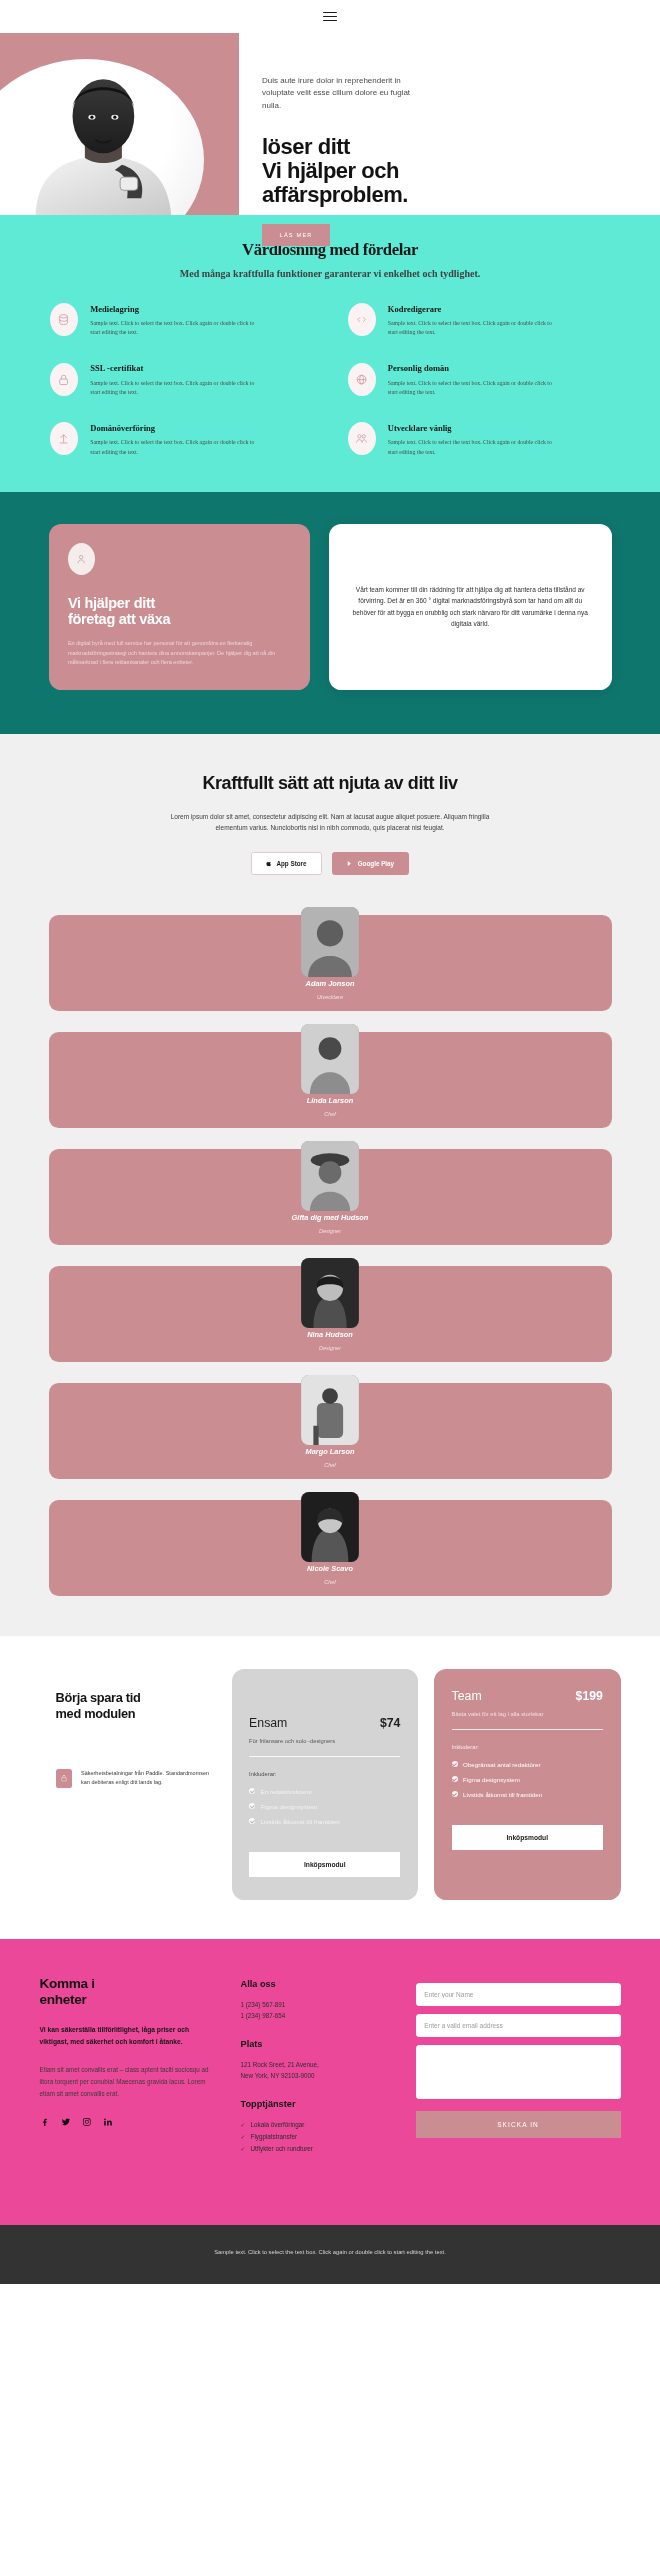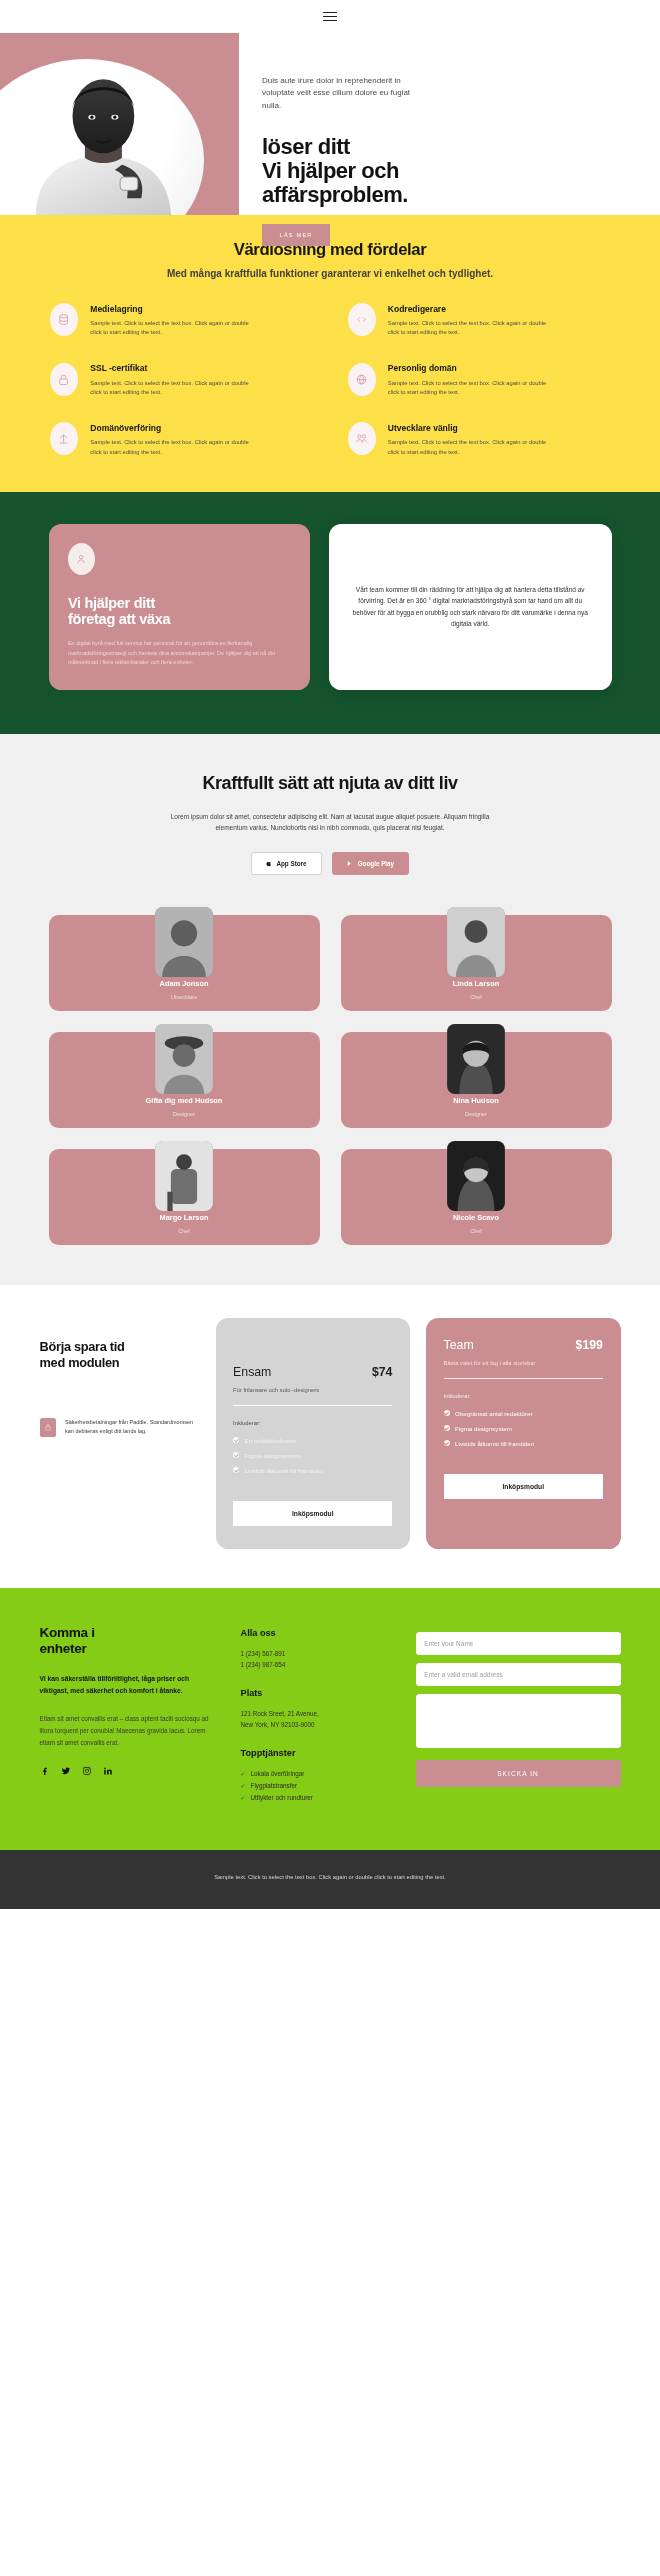--- a/index.html
+++ b/index.html
@@ -56,21 +56,21 @@
     font-family: "Liberation Sans", sans-serif;
   }
   .hero-btn {
     margin-top: 17.6px; display: inline-block;
     background: #ca8e92; color: #ffffff;
     font-size: 5.6px; letter-spacing: 1.2px;
     padding: 8px 17.6px; border: none; cursor: pointer;
   }
 
   
-  .features { background: #fde047; padding: 25px 0 35px; }
+  .features { background: #5eead4; padding: 25px 0 35px; font-family: Liberation Serif, serif; }
   .sec-title {
     text-align: center; font-size: 16.7px; font-weight: 700;
     letter-spacing: -0.4px; color: #171717;
   }
   .sec-sub {
     text-align: center; font-size: 10px; color: #414141;
     margin-top: 8px; font-weight: 600;
   }
   .feat-grid {
     margin: 24px auto 0; width: 560px;
@@ -84,21 +84,21 @@
   }
   .feat-ico svg { width: 13.2px; height: 13.2px; stroke: #c28a8e; fill: none; stroke-width: 1.2; }
   .feat-body { padding-top: 0.9px; }
   .feat-h { font-size: 8.5px; font-weight: 700; color: #151515; }
   .feat-p {
     margin-top: 5.3px; font-size: 5.8px; line-height: 9.2px; color: #4c4c4c;
     max-width: 166px;
   }
 
   
-  .help { background: #14532d; padding: 32px 0 44px; }
+  .help { background: #0f766e; padding: 32px 0 44px; }
   .help-wrap { width: 563px; margin: 0 auto; display: flex; gap: 19.4px; }
   .help-card {
     width: 261px; background: #ca8e92; border-radius: 12.3px;
     padding: 19.4px 19.4px 23px; color: #ffffff;
   }
   .help-avatar {
     width: 27px; height: 32px; border-radius: 50%; background: #f5ecec;
     display: flex; align-items: center; justify-content: center; margin-bottom: 19.4px;
   }
   .help-avatar svg { width: 12.3px; height: 12.3px; stroke: #c28a8e; fill: none; stroke-width: 1.2; }
@@ -133,22 +133,22 @@
     font-size: 6.3px; font-weight: 700; padding: 7px 14px; border-radius: 2.6px;
     cursor: pointer;
   }
   .store-btn.light { background: #ffffff; color: #1b1b1b; border: 0.9px solid #e0cccc; }
   .store-btn.pink { background: #ca8e92; color: #ffffff; border: 0.9px solid #ca8e92; }
 
   
   .team { background: #f0f0f0; padding: 5.3px 0 40px; }
   .team-grid {
     width: 563px; margin: 0 auto;
-    display: grid; grid-template-columns: repeat(2, 1fr);
-    column-gap: 21px; row-gap: 21px;
+    display: grid; grid-template-columns: repeat(1, 1fr);
+    column-gap: 21px; row-gap: 21px; font-style: italic;
   }
   .member {
     background: #ca8e92; border-radius: 9.7px; height: 96px;
     position: relative; text-align: center;
   }
   .member-photo {
     position: absolute; left: 50%; transform: translateX(-50%); top: -8px;
     width: 58px; height: 70px; border-radius: 8px; overflow: hidden;
     background: #9a9a9a;
   }
@@ -157,21 +157,21 @@
     font-size: 7.4px; font-weight: 700; color: #ffffff;
   }
   .member-role {
     position: absolute; left: 0; right: 0; bottom: 11.4px;
     font-size: 5.5px; color: #f3dede;
   }
 
   
   .pricing { background: #ffffff; padding: 33px 0 39px; position: relative; }
   .pricing-wrap { width: 581px; margin: 0 auto; display: flex; gap: 16px; }
-  .pricing-left { width: 160px; padding-top: 21px; }
+  .pricing-left { width: 160px; padding-top: 21px; margin-left: 16px; }
   .pricing-head {
     font-size: 12.8px; line-height: 15.4px; font-weight: 700;
     color: #141414; letter-spacing: -0.3px;
   }
   .secure-note { margin-top: 48px; display: flex; gap: 8.8px; }
   .secure-badge {
     flex: 0 0 auto; width: 16.7px; height: 18.5px; border-radius: 2.6px;
     background: #ca8e92; display: flex; align-items: center; justify-content: center;
   }
   .secure-badge svg { width: 8px; height: 8px; stroke: #ffffff; fill: none; stroke-width: 1.3; }
@@ -206,21 +206,21 @@
     border-width: 0 0.9px 0.9px 0; transform: rotate(45deg);
   }
   .plan.grey .tick::after { border-color: #b9b9b9; }
   .plan-btn {
     margin-top: 19.4px; width: 100%; background: #ffffff; border: none;
     padding: 8.8px 0; font-size: 6.7px; font-weight: 700; color: #1a1a1a;
     cursor: pointer; font-family: "Liberation Sans", sans-serif;
   }
 
   
-  .contact { background: #84cc16; padding: 37px 0 46px; }
+  .contact { background: #ec4899; padding: 37px 0 70px; }
   .contact-wrap { width: 581px; margin: 0 auto; display: flex; gap: 21px; }
   .c-col-a { width: 180px; }
   .c-title {
     font-size: 13.6px; line-height: 16.7px; font-weight: 700;
     color: #121212; letter-spacing: -0.3px;
   }
   .c-lead {
     margin-top: 15px; font-size: 6.7px; line-height: 12.3px;
     font-weight: 700; color: #161616;
   }

